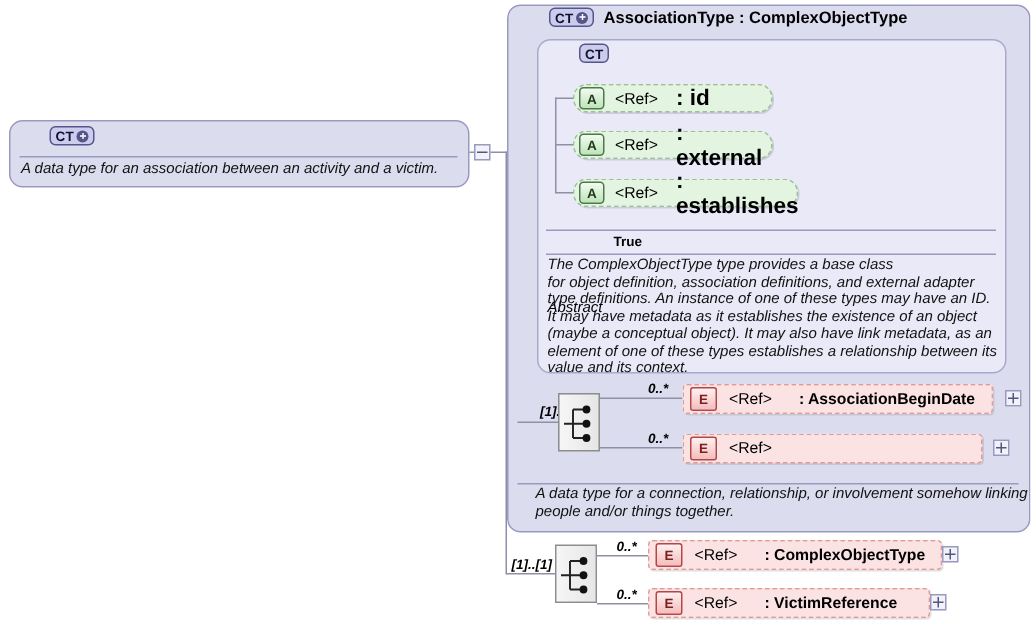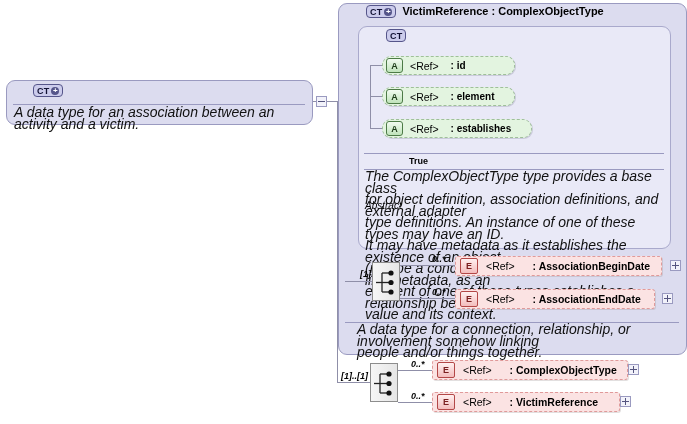--- a/index.html
+++ b/index.html
@@ -67,40 +67,41 @@
     font-size: 8px;
     line-height: 8px;
     text-align: center;
     font-weight: bold;
   }
 
   
   .ct-title {
     position: absolute;
     display: flex;
+    align-items: center;
     gap: 6px;
     white-space: nowrap;
     padding-left: 20px;
   }
   .ct-title .ct-name {
     font-family: "Liberation Sans", sans-serif;
     font-size: 11px;
     font-weight: bold;
     color: #000;
   }
 
   
   .rule { position: absolute; height: 1px; background: #9a9ac0; }
 
   
   .doc {
     position: absolute;
     font-family: "Liberation Sans", sans-serif;
     font-style: italic;
-    font-size: 14px;
+    font-size: 10px;
     line-height: 11.5px;
     color: #111;
     white-space: pre-line;
   }
 
   
   .attr-node {
     position: absolute;
     height: 19px;
     box-sizing: border-box;
@@ -125,21 +126,21 @@
     flex: 0 0 auto;
   }
   .attr-node .ref {
     margin-left: 7px;
     font-size: 10.5px;
     font-family: "Liberation Sans", sans-serif;
     color: #000;
   }
   .attr-node .nm {
     margin-left: 12px;
-    font-size: 10px;
+    font-size: 15px;
     font-weight: bold;
     font-family: "Liberation Sans", sans-serif;
     color: #000;
   }
 
   
   .elem-node {
     position: absolute;
     height: 20px;
     box-sizing: border-box;
@@ -242,21 +243,21 @@
 
 <div id="canvas">
 
   <div class="ct-box" style="left:338px; top:3px; width:349px; height:352px;"></div>
 
   <div class="ct-title" style="left:346px; top:5px;">
     <span class="chip">
       <span>CT</span>
         <span class="plus">+</span>
     </span>
-    <span class="ct-name">VictimReference : ComplexObjectType</span>
+    <span class="ct-name">AssociationType : ComplexObjectType</span>
   </div>
 
   <div class="rule" style="left:345px; top:322px; width:334px;"></div>
   <div class="doc" style="left:357px; top:324px; width:332px;">A data type for a connection, relationship, or involvement somehow linking
 people and/or things together.</div>
 
   <div class="ct-box inner" style="left:358px; top:26px; width:313px; height:223px;"></div>
 
   <div class="ct-title" style="left:366px; top:29px;">
     <span class="chip">
@@ -271,21 +272,21 @@
 
   <div class="attr-node" style="left:382px; top:56px; width:133px;">
     <span class="kind">A</span>
     <span class="ref">&lt;Ref&gt;</span>
     <span class="nm">: id</span>
   </div>
 
   <div class="attr-node" style="left:382px; top:87px; width:133px;">
     <span class="kind">A</span>
     <span class="ref">&lt;Ref&gt;</span>
-    <span class="nm">: element</span>
+    <span class="nm">: external</span>
   </div>
 
   <div class="attr-node" style="left:382px; top:119px; width:150px;">
     <span class="kind">A</span>
     <span class="ref">&lt;Ref&gt;</span>
     <span class="nm">: establishes</span>
   </div>
 
   <div class="rule" style="left:364px; top:153px; width:300px;"></div>
   <div class="prop-key" style="left:365px; top:156px;">Abstract</div>
@@ -325,21 +326,20 @@
   <div class="elem-node" style="left:455px; top:256px; width:207px;">
     <span class="kind">E</span>
     <span class="ref">&lt;Ref&gt;</span>
     <span class="nm">: AssociationBeginDate</span>
   </div>
   <div class="toggle plus" style="left:670px; top:260px;"></div>
 
   <div class="elem-node" style="left:455px; top:289px; width:200px;">
     <span class="kind">E</span>
     <span class="ref">&lt;Ref&gt;</span>
-    <span class="nm">: AssociationEndDate</span>
   </div>
   <div class="toggle plus" style="left:662px; top:293px;"></div>
 
   <div class="ct-box" style="left:6px; top:80px; width:307px; height:45px;"></div>
 
   <div class="ct-title" style="left:13px; top:84px;">
     <span class="chip">
       <span>CT</span>
         <span class="plus">+</span>
     </span>

